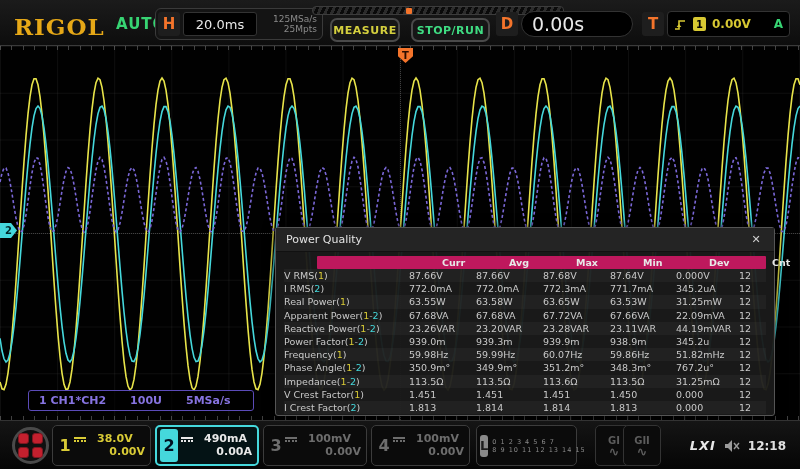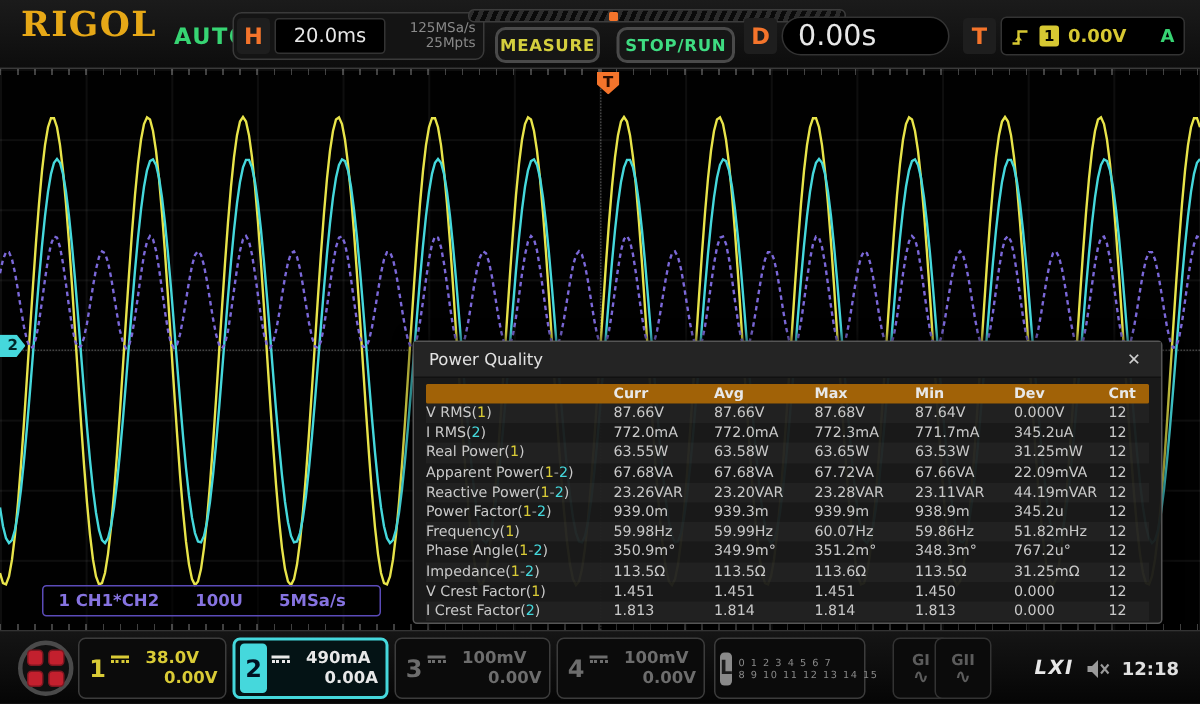--- a/index.html
+++ b/index.html
@@ -2,21 +2,21 @@
 <html><head>
 <meta charset="utf-8">
 <style>
   html,body{margin:0;padding:0;background:#222;}
   *{box-sizing:border-box;}
   #scope{position:relative;width:800px;height:469px;background:#000;overflow:hidden;
          font-family:"DejaVu Sans", sans-serif;color:#ddd;}
 
   
   #topbar{position:absolute;left:0;top:0;width:800px;height:46px;background:linear-gradient(#1b1b1b,#0d0d0d);border-bottom:1px solid #3a3a3a;}
-  .logo{position:absolute;left:14px;top:3px;font-family:"DejaVu Serif",serif;font-weight:bold;font-size:23px;color:#e6a817;letter-spacing:1px;}
+  .logo{position:absolute;left:14px;top:13px;font-family:"DejaVu Serif",serif;font-weight:bold;font-size:23px;color:#e6a817;letter-spacing:1px;}
   .auto{position:absolute;left:116px;top:15px;font-size:15px;font-weight:bold;color:#37d473;letter-spacing:1px;}
   .hgroup{position:absolute;left:155px;top:8px;width:168px;height:32px;background:#141414;border:1px solid #3a3a3a;border-radius:6px;display:flex;align-items:center;padding:2px;}
   .chip{width:22px;height:24px;display:flex;align-items:center;justify-content:center;font-weight:bold;font-size:15px;color:#f4742b;background:#1e1e1e;border-radius:3px;}
   .hval{width:74px;height:24px;margin-left:3px;background:#000;border:1px solid #333;border-radius:3px;color:#e8e8e8;font-size:13px;display:flex;align-items:center;justify-content:center;}
   .hmem{margin-left:4px;font-size:9px;color:#8a8a8a;text-align:right;line-height:10px;flex:1;padding-right:3px;}
   .recbar{position:absolute;left:312px;top:6px;width:252px;height:9px;border:1px solid #3c3c3c;border-radius:4px;
           background:repeating-linear-gradient(115deg,#2c2c2c 0 3px,#0a0a0a 3px 6px);}
   .rectick{position:absolute;left:93px;top:1px;width:6px;height:6px;background:#f4742b;border-radius:1px;}
   .btn{position:absolute;top:18px;height:24px;background:#161616;border:2px solid #4a4a4a;border-radius:7px;display:flex;align-items:center;justify-content:center;font-weight:bold;font-size:11px;letter-spacing:.5px;}
   #measureBtn{left:330px;width:70px;color:#d4cf3e;}
@@ -49,21 +49,21 @@
          background:rgba(0,0,0,0.55);color:#8673e0;font-size:11px;font-weight:bold;display:flex;align-items:center;gap:24px;padding:0 10px;}
 
   
   #pqwin{position:absolute;left:275px;top:181px;width:500px;height:189px;background:rgba(26,26,26,0.96);
          border:1px solid #555;border-radius:3px;box-shadow:0 0 12px rgba(0,0,0,0.8);}
   .pqtitle{height:24px;display:flex;align-items:center;justify-content:space-between;padding:0 10px;background:#242424;border-bottom:1px solid #111;}
   .pqtitle .t{font-size:11px;color:#e2e2e2;}
   .pqclose{color:#cfcfcf;font-size:11px;font-weight:bold;width:16px;height:16px;display:flex;align-items:center;justify-content:center;cursor:default;}
   .pqbody{padding:4px 8px 0 8px;}
   .pq-grid{display:grid;grid-template-columns:125px 67px 67px 67px 66px 63px 29px;align-items:center;}
-  .pqhead{background:#a16207;height:13px;border-radius:1px;color:#e8e8e8;font-size:9.5px;font-weight:bold;}
+  .pqhead{background:#be185d;height:13px;border-radius:1px;color:#e8e8e8;font-size:9.5px;font-weight:bold;margin-left:33px;}
   .pq-row{height:13.2px;color:#c9c9c9;font-size:9.5px;}
   .pq-row:nth-child(odd){background:rgba(255,255,255,0.035);}
   .pq-row span{white-space:nowrap;overflow:hidden;}
   .chy{color:#d9cb36;} .chc{color:#45d8dc;} .chd{color:#9a9a9a;}
 
   
   #botbar{position:absolute;left:0;top:420px;width:800px;height:49px;background:linear-gradient(#151515,#050505);border-top:1px solid #333;}
   .menuBtn{position:absolute;left:12px;top:6px;width:37px;height:37px;border-radius:50%;background:#101010;border:3px solid #4a4a4a;display:grid;grid-template-columns:11px 11px;grid-template-rows:11px 11px;gap:3px;align-content:center;justify-content:center;}
   .menuBtn i{background:#c3202e;border-radius:3px;border:1px solid #7e1620;}
   .chbox{position:absolute;top:4px;height:41px;background:#0b0b0b;border:1px solid #3c3c3c;border-radius:5px;display:flex;padding:2px 5px 2px 3px;}

